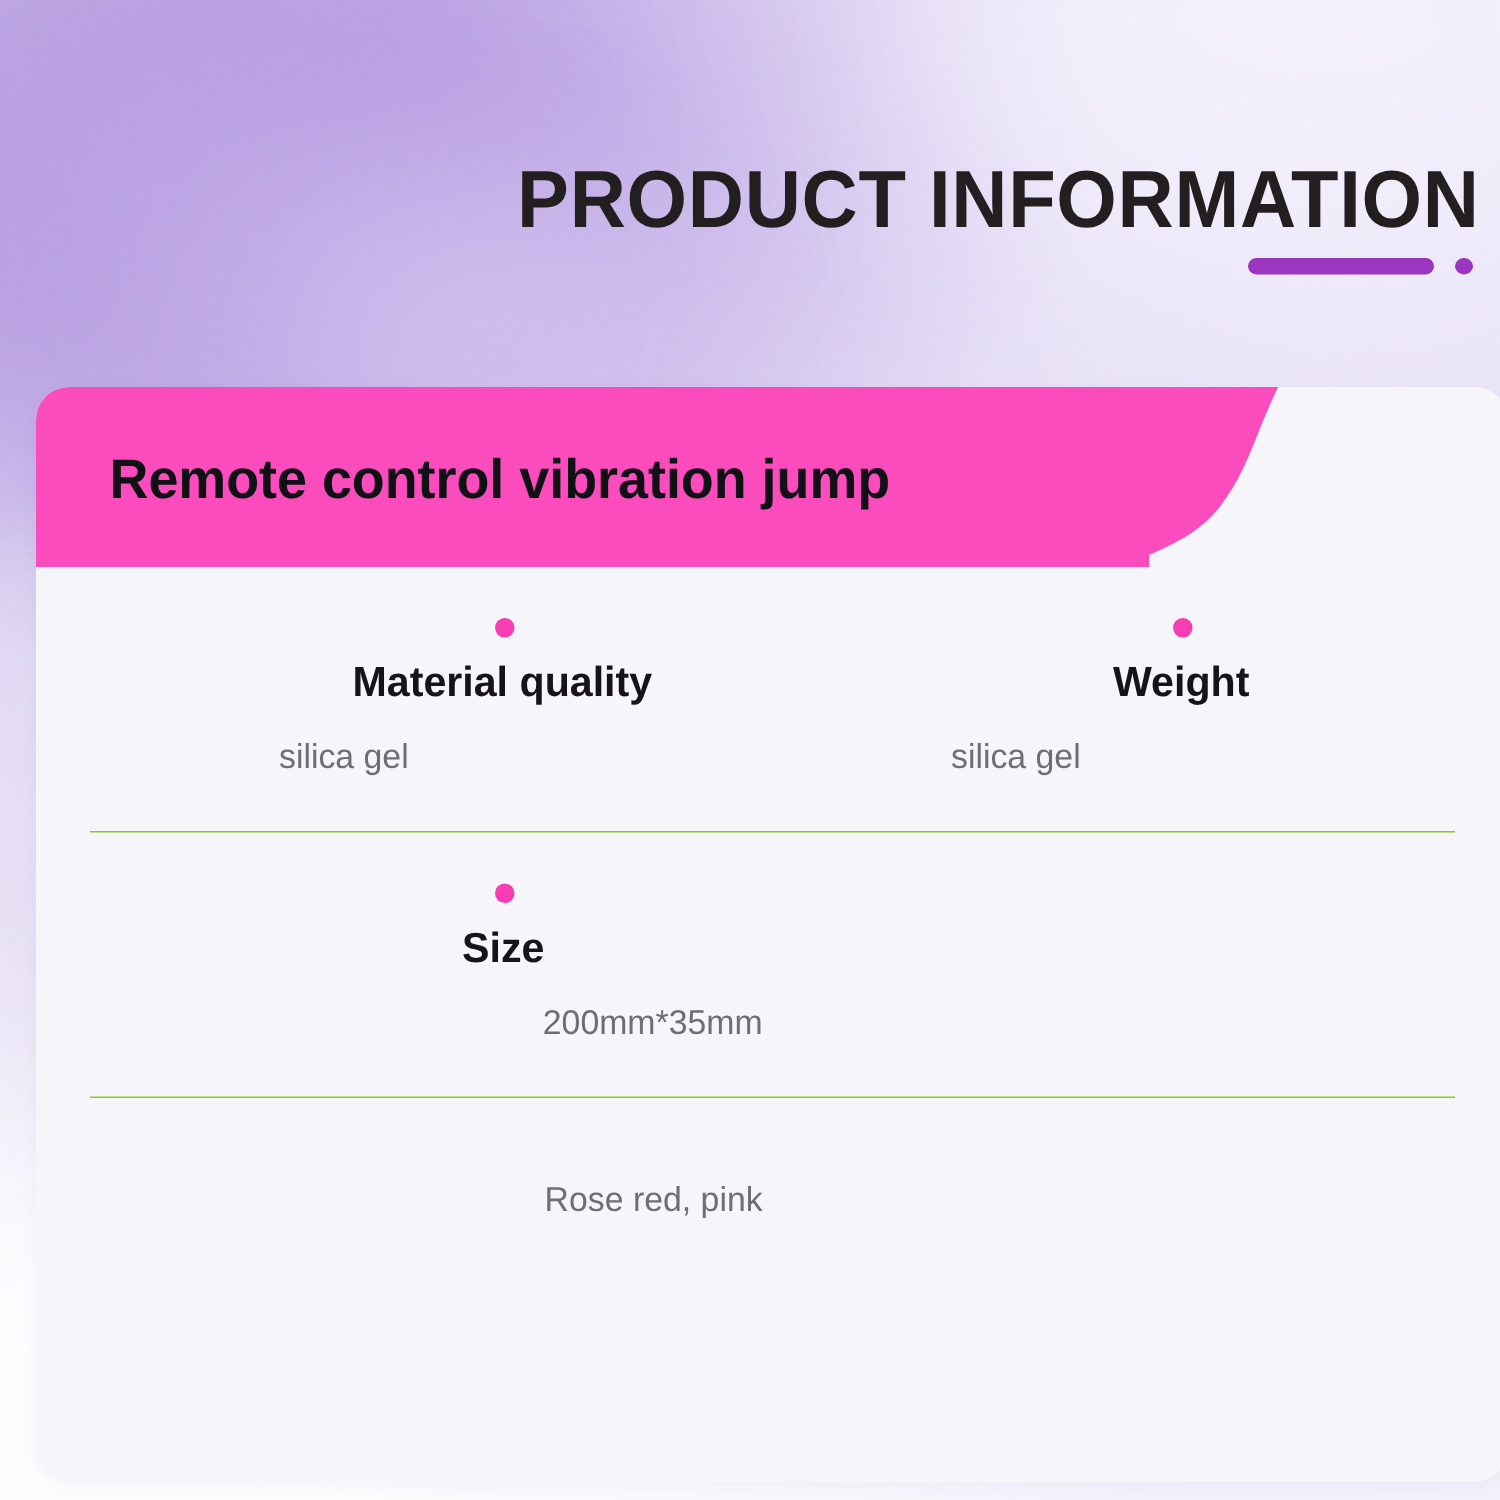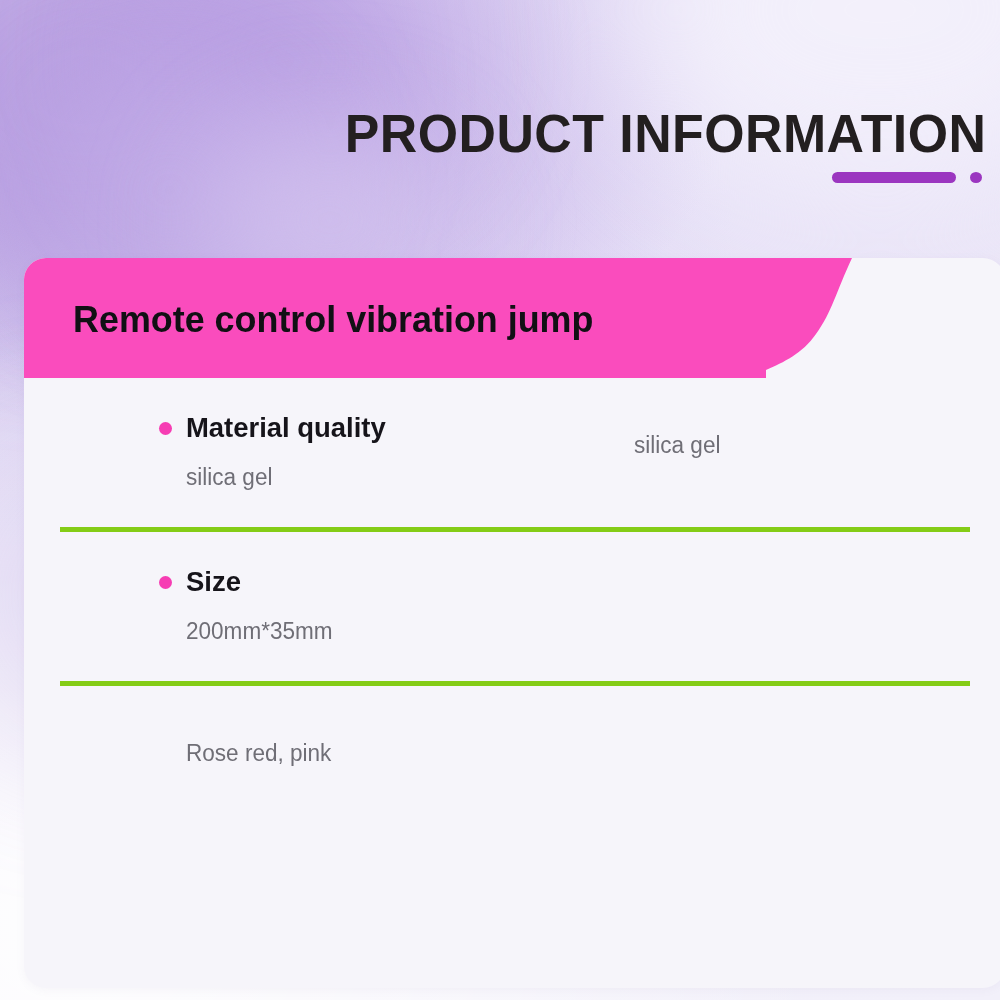--- a/index.html
+++ b/index.html
@@ -155,40 +155,42 @@
     left: 0;
     top: 120px;
     width: 981px;
   }
   .spec-row {
     position: relative;
     display: flex;
     padding: 0;
   }
   .spec-row + .spec-row .row-inner {
-    border-top: 5px solid #84cc16;
+    border-top: 1px solid #84cc16;
+    text-align: right;
   }
   .row-inner {
     display: flex;
     width: 910px;
     margin: 0 auto;
     padding: 0;
   }
   .spec-cell {
     width: 50%;
     box-sizing: border-box;
     padding: 34px 0 36px 0;
   }
   .spec-cell.left  { padding-left: 99px; }
   .spec-cell.right { padding-left: 92px; }
 
   .spec-head {
     display: flex;
     align-items: center;
     gap: 14px;
+    flex-direction: column;
   }
   .spec-bullet {
     width: 13px;
     height: 13px;
     border-radius: 50%;
     background: #f63db3;
     flex: 0 0 auto;
   }
   .spec-label {
     font-family: "Liberation Sans Narrow", "Liberation Sans", sans-serif;
@@ -249,20 +251,24 @@
       <div class="spec-row">
         <div class="row-inner">
           <div class="spec-cell left">
             <div class="spec-head">
               <span class="spec-bullet"></span>
               <span class="spec-label">Material quality</span>
             </div>
             <div class="spec-value">silica gel</div>
           </div>
           <div class="spec-cell right">
+            <div class="spec-head">
+              <span class="spec-bullet"></span>
+              <span class="spec-label">Weight</span>
+            </div>
             <div class="spec-value">silica gel</div>
           </div>
         </div>
       </div>
 
       <div class="spec-row">
         <div class="row-inner">
           <div class="spec-cell left">
             <div class="spec-head">
               <span class="spec-bullet"></span>

